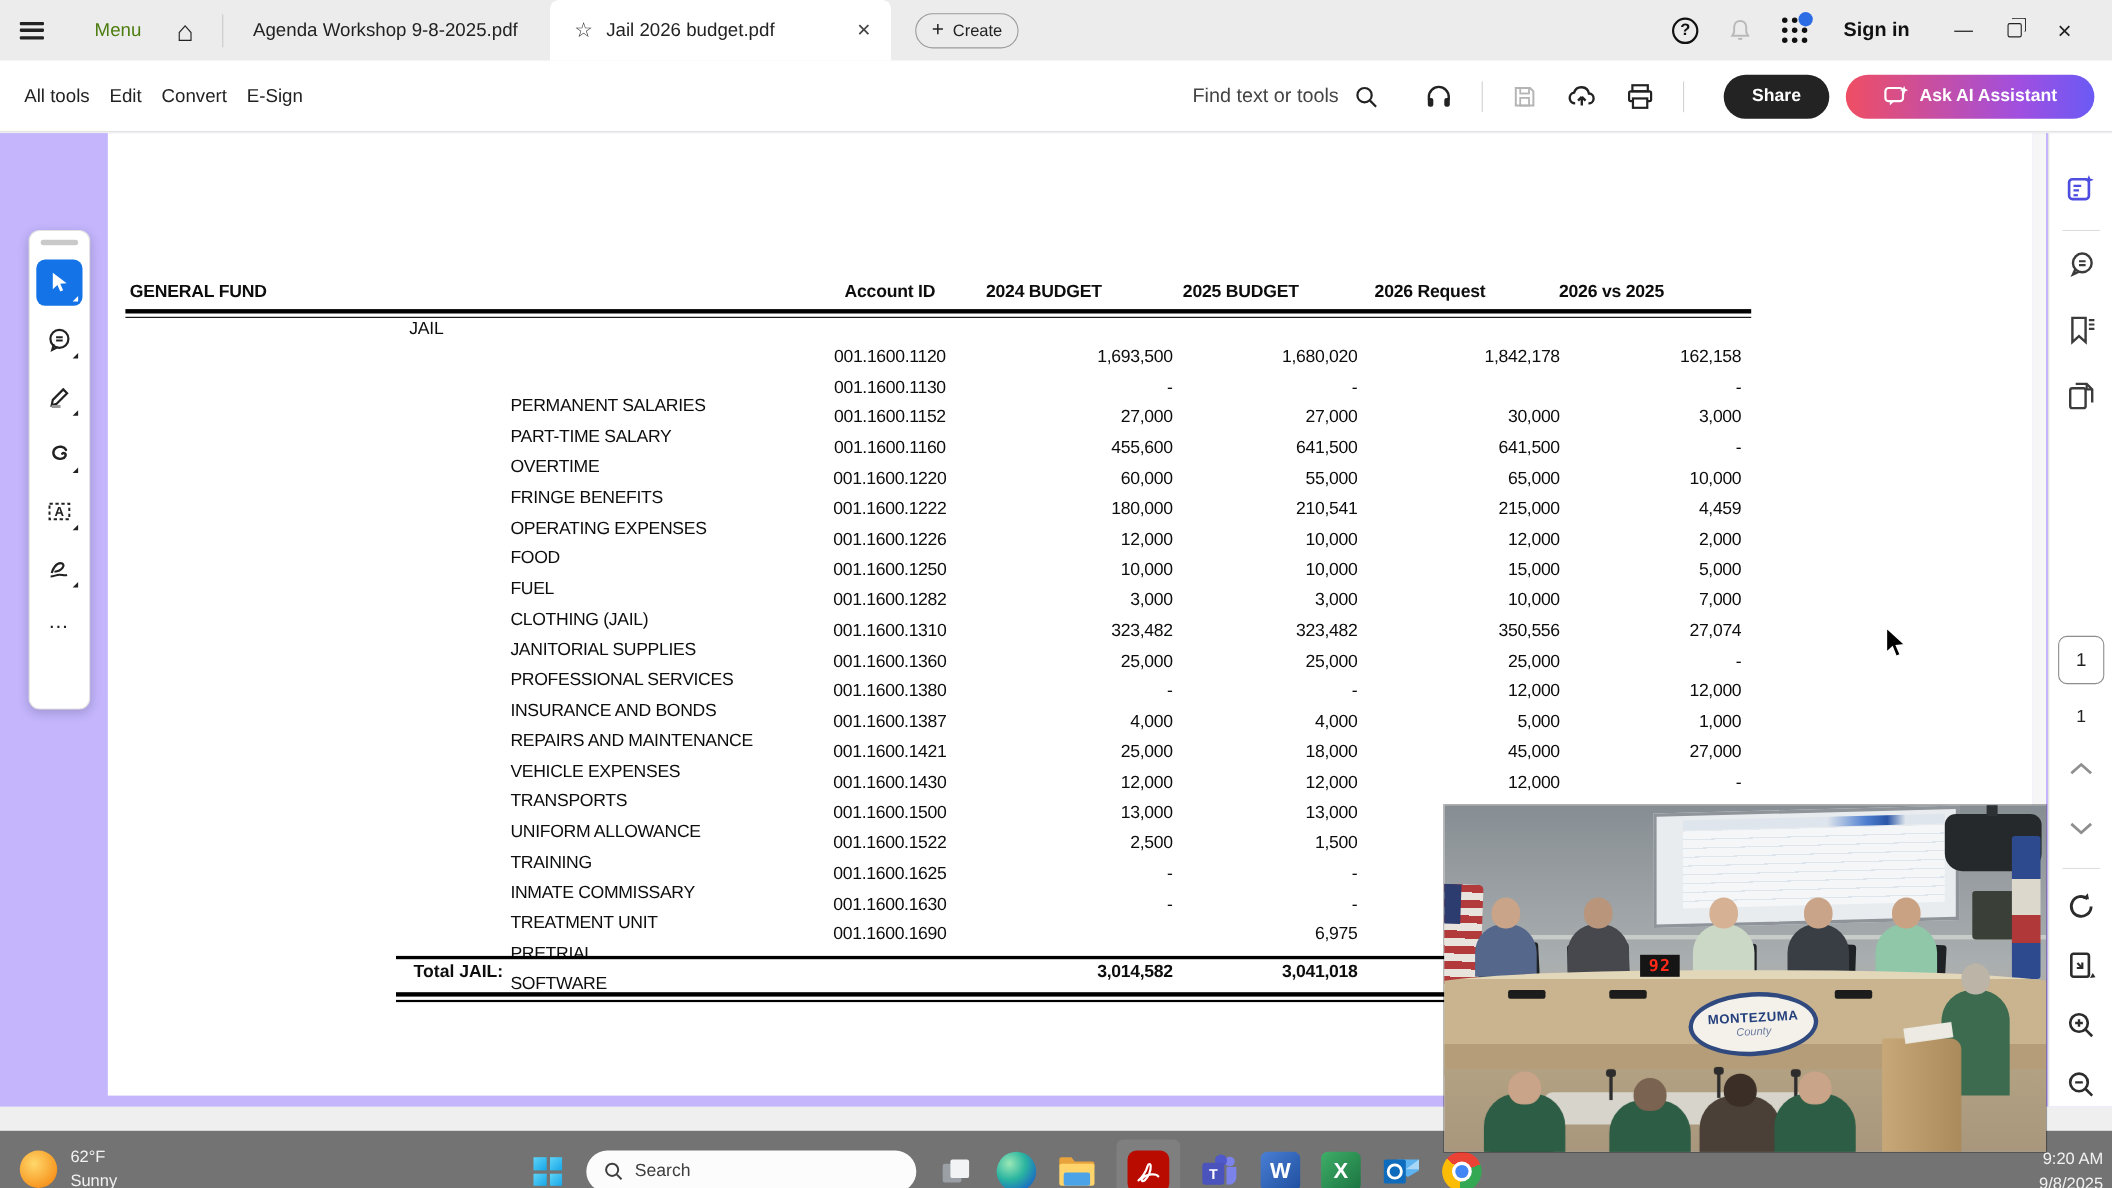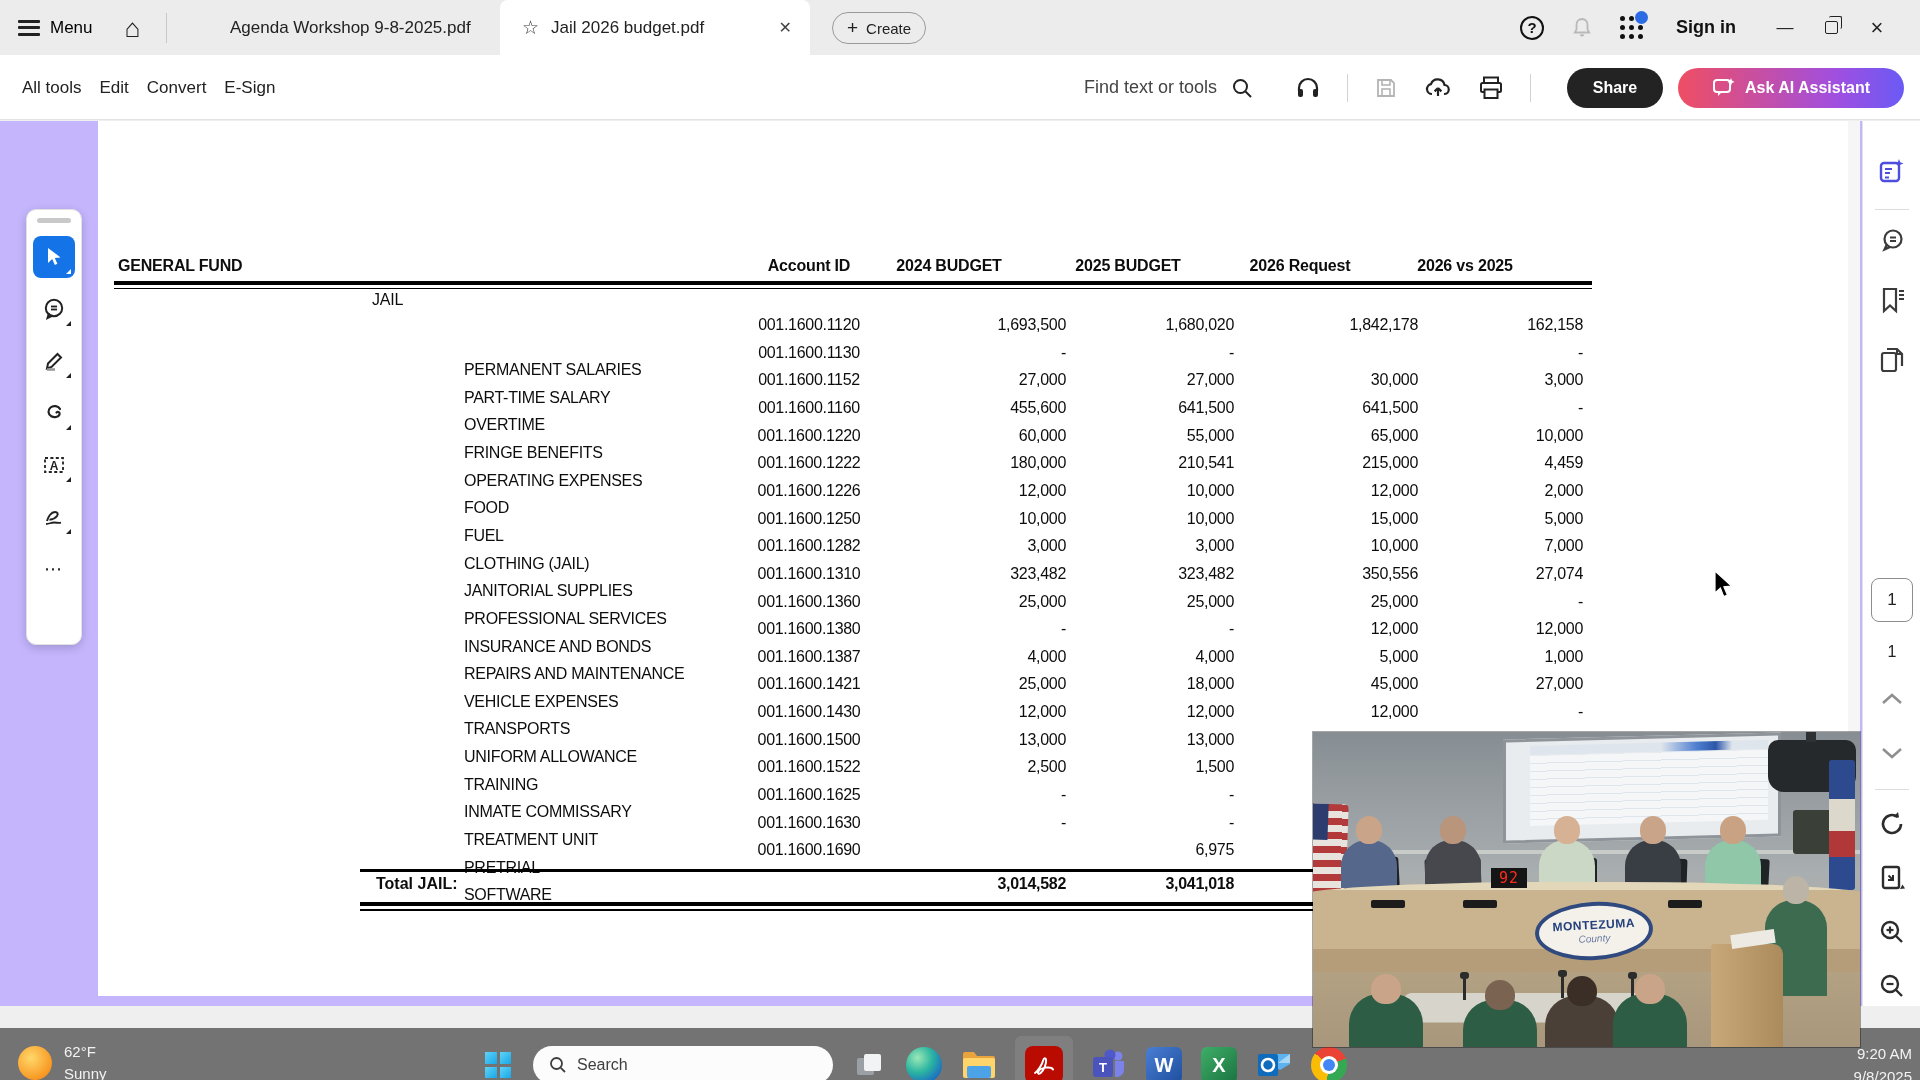--- a/index.html
+++ b/index.html
@@ -4,21 +4,21 @@
 <style>
   * { margin:0; padding:0; box-sizing:border-box; }
   html,body { width:1920px; height:1080px; overflow:hidden; font-family:"Liberation Sans",sans-serif; background:#efefef; }
   .abs { position:absolute; }
 
   
   #tabbar { position:absolute; left:0; top:0; width:1920px; height:55px; background:#ececec; }
   .menu-group { position:absolute; left:18px; top:0; height:55px; display:flex; align-items:center; gap:10px; }
   .hamburger { width:22px; height:16px; display:flex; flex-direction:column; justify-content:space-between; cursor:pointer; }
   .hamburger span { display:block; height:3px; background:#222; border-radius:1px; }
-  .menu-label { font-size:17px; color:#000000; }
+  .menu-label { font-size:17px; color:#4d7c0f;margin-left:36px; }
   .home-ic { font-size:26px; color:#222; margin-left:22px; line-height:1; }
   .vdiv { width:1px; height:30px; background:#c9c9c9; margin-left:16px; }
   .tab { position:absolute; top:0; height:55px; display:flex; align-items:center; font-size:17px; color:#222; }
   .tab.inactive { left:185px; width:300px; padding-left:45px; }
   .tab.active { left:500px; width:310px; background:#ffffff; border-radius:8px 8px 0 0; padding-left:22px; }
   .tab .star { font-size:19px; margin-right:12px; color:#333; }
   .tab .x { position:absolute; right:18px; font-size:16px; color:#444; }
   .create-btn { position:absolute; left:832px; top:12px; height:32px; padding:0 14px; border:1px solid #9a9a9a; border-radius:16px; display:flex; align-items:center; gap:8px; font-size:15px; color:#222; background:#ececec; }
   .tb-right { position:absolute; right:0; top:0; height:55px; display:flex; align-items:center; gap:26px; padding-right:20px; }
   .help-ic { width:24px; height:24px; border:2.5px solid #111; border-radius:50%; display:flex; align-items:center; justify-content:center; font-weight:bold; font-size:15px; color:#111; }
@@ -115,21 +115,21 @@
   .v-cab { position:absolute; left:480px; top:78px; width:52px; height:44px; background:#3a3f37; border-radius:3px; }
   .v-rail { position:absolute; left:0; top:118px; width:547px; height:4px; background:#c8ccc9; }
   .v-usflag { position:absolute; left:-6px; top:72px; width:40px; height:96px; background:repeating-linear-gradient(180deg,#b23a3a 0 7px,#e8e4dd 7px 14px); border-radius:4px; transform:rotate(2deg); }
   .v-usflag:before { content:""; position:absolute; left:0; top:0; width:20px; height:36px; background:#2c3c6e; }
   .v-coflag { position:absolute; left:516px; top:28px; width:26px; height:130px; background:linear-gradient(180deg,#2e4a8f 0 30%,#ddd8cc 30% 55%,#b03838 55% 75%,#2e4a8f 75%); border-radius:3px; }
   .v-desk { position:absolute; left:-20px; top:150px; width:587px; height:96px; background:linear-gradient(180deg,#e3d7ba 0 8px,#c9b48f 8px 70%,#b49d78 70%); border-radius:45% 45% 0 0 / 16% 16% 0 0; }
   .v-plate { position:absolute; width:34px; height:8px; background:#1c1c1c; border-radius:2px; top:168px; }
   .v-mon { position:absolute; width:56px; height:30px; background:#1f2326; border-radius:3px; top:126px; }
   .v-person { position:absolute; width:56px; height:48px; border-radius:26px 26px 0 0; top:108px; }
   .v-head { position:absolute; left:50%; transform:translateX(-50%); top:-24px; width:26px; height:28px; border-radius:50% 50% 45% 45%; background:#caa488; }
-  .v-led { position:absolute; left:178px; top:136px; width:36px; height:20px; background:#151515; color:#ff2a1a; font-family:"DejaVu Sans Mono",monospace; font-size:15px; font-weight:normal; text-align:center; line-height:20px; letter-spacing:1px; }
+  .v-led { position:absolute; left:178px; top:136px; width:36px; height:20px; background:#151515; color:#ff2a1a; font-family:"DejaVu Sans Mono",monospace; font-size:15px; font-weight:bold; text-align:center; line-height:20px; letter-spacing:1px; }
   .v-logo { position:absolute; left:222px; top:170px; width:118px; height:58px; background:#f3f1ea; border:4px solid #30497e; border-radius:50%; transform:rotate(-3deg); display:flex; flex-direction:column; align-items:center; justify-content:center; color:#25407c; }
   .v-logo .l1 { font-size:12px; font-weight:bold; letter-spacing:.5px; }
   .v-logo .l2 { font-size:10px; font-style:italic; margin-top:1px; color:#6b7ba0; }
   .v-floor { position:absolute; left:0; top:240px; width:547px; height:75px; background:linear-gradient(180deg,#b3a183,#a8977c); }
   .v-table { position:absolute; left:88px; top:258px; width:250px; height:34px; background:#d6d4cb; border-radius:6px; transform:perspective(200px) rotateX(30deg); }
   .v-mic { position:absolute; width:3px; height:22px; background:#2c2c2c; }
   .v-mic:before { content:""; position:absolute; left:-3px; top:-6px; width:9px; height:7px; background:#2c2c2c; border-radius:3px; }
   .v-aud { position:absolute; width:74px; height:58px; border-radius:30px 30px 6px 6px; background:#2e5d46; top:262px; }
   .v-aud .v-head { top:-20px; width:30px; height:30px; }
   .v-chair { position:absolute; width:60px; height:26px; background:#1d1f20; border-radius:6px; top:292px; }

